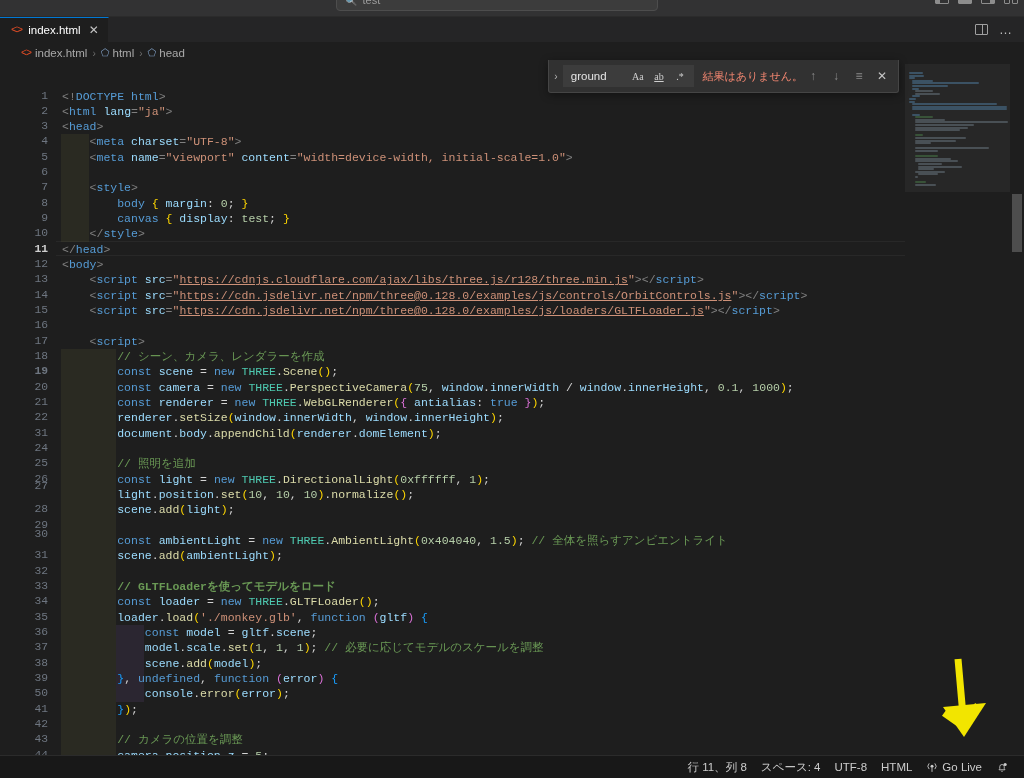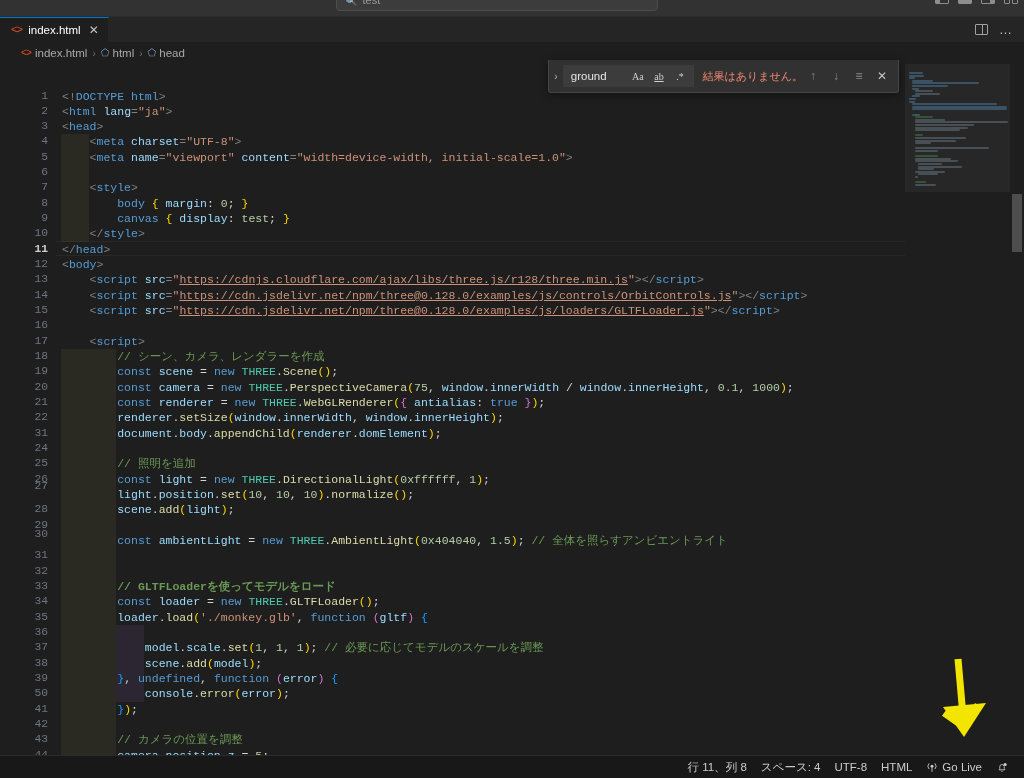--- a/index.html
+++ b/index.html
@@ -237,21 +237,21 @@
       <div class="gln" style="top: 147.14px;">9</div>
       <div class="gln" style="top: 162.47px;">10</div>
       <div class="gln active" style="top: 177.8px;">11</div>
       <div class="gln" style="top: 193.13px;">12</div>
       <div class="gln" style="top: 208.46px;">13</div>
       <div class="gln" style="top: 223.79px;">14</div>
       <div class="gln" style="top: 239.12px;">15</div>
       <div class="gln" style="top: 254.45px;">16</div>
       <div class="gln" style="top: 270px;">17</div>
       <div class="gln" style="top: 285.11px;">18</div>
-      <div class="gln" style="top: 300.44px;">19</div>
+      <div class="gln" style="top: 300.44px; font-weight: bold;">19</div>
       <div class="gln" style="top: 315.77px;">20</div>
       <div class="gln" style="top: 331.1px;">21</div>
       <div class="gln" style="top: 346.43px;">22</div>
       <div class="gln" style="top: 361.76px;">31</div>
       <div class="gln" style="top: 377.09px;">24</div>
       <div class="gln" style="top: 392.42px;">25</div>
       <div class="gln" style="top: 407.75px;">26</div>
       <div class="gln" style="top: 415px;">27</div>
       <div class="gln" style="top: 438.41px;">28</div>
       <div class="gln" style="top: 453.74px;">29</div>
@@ -294,24 +294,26 @@
       <div class="ln" style="top: 331.1px; left: 6px;"><span>        </span><span class="kw">const</span><span class="tx"> </span><span class="va">renderer</span><span class="tx"> = </span><span class="kw">new</span><span class="tx"> </span><span class="cl">THREE</span><span class="tx">.</span><span class="fn">WebGLRenderer</span><span class="pz">(</span><span class="pz2">{</span><span class="tx"> </span><span class="at">antialias</span><span class="tx">: </span><span class="kw">true</span><span class="tx"> </span><span class="pz2">}</span><span class="pz">)</span><span class="tx">;</span></div>
       <div class="ln" style="top: 346.43px; left: 6px;"><span>        </span><span class="va">renderer</span><span class="tx">.</span><span class="fn">setSize</span><span class="pz">(</span><span class="va">window</span><span class="tx">.</span><span class="va">innerWidth</span><span class="tx">, </span><span class="va">window</span><span class="tx">.</span><span class="va">innerHeight</span><span class="pz">)</span><span class="tx">;</span></div>
       <div class="ln" style="top: 361.76px; left: 6px;"><span>        </span><span class="va">document</span><span class="tx">.</span><span class="va">body</span><span class="tx">.</span><span class="fn">appendChild</span><span class="pz">(</span><span class="va">renderer</span><span class="tx">.</span><span class="va">domElement</span><span class="pz">)</span><span class="tx">;</span></div>
       <div class="ln" style="top: 377.09px; left: 6px;"></div>
       <div class="ln" style="top: 392.42px; left: 6px;"><span>        </span><span class="cm">// 照明を追加</span></div>
       <div class="ln" style="top: 407.75px; left: 6px;"><span>        </span><span class="kw">const</span><span class="tx"> </span><span class="va">light</span><span class="tx"> = </span><span class="kw">new</span><span class="tx"> </span><span class="cl">THREE</span><span class="tx">.</span><span class="fn">DirectionalLight</span><span class="pz">(</span><span class="nu">0xffffff</span><span class="tx">, </span><span class="nu">1</span><span class="pz">)</span><span class="tx">;</span></div>
       <div class="ln" style="top: 423.08px; left: 6px;"><span>        </span><span class="va">light</span><span class="tx">.</span><span class="va">position</span><span class="tx">.</span><span class="fn">set</span><span class="pz">(</span><span class="nu">10</span><span class="tx">, </span><span class="nu">10</span><span class="tx">, </span><span class="nu">10</span><span class="pz">)</span><span class="tx">.</span><span class="fn">normalize</span><span class="pz">(</span><span class="pz">)</span><span class="tx">;</span></div>
       <div class="ln" style="top: 438.41px; left: 6px;"><span>        </span><span class="va">scene</span><span class="tx">.</span><span class="fn">add</span><span class="pz">(</span><span class="va">light</span><span class="pz">)</span><span class="tx">;</span></div>
       <div class="ln" style="top: 453.74px; left: 6px;"></div>
       <div class="ln" style="top: 469.07px; left: 6px;"><span>        </span><span class="kw">const</span><span class="tx"> </span><span class="va">ambientLight</span><span class="tx"> = </span><span class="kw">new</span><span class="tx"> </span><span class="cl">THREE</span><span class="tx">.</span><span class="fn">AmbientLight</span><span class="pz">(</span><span class="nu">0x404040</span><span class="tx">, </span><span class="nu">1.5</span><span class="pz">)</span><span class="tx">; </span><span class="cm">// 全体を照らすアンビエントライト</span></div>
+      <div class="ln" style="top: 484.4px; left: 6px;"><span>        </span><span class="va">scene</span><span class="tx">.</span><span class="fn">add</span><span class="pz">(</span><span class="va">ambientLight</span><span class="pz">)</span><span class="tx">;</span></div>
       <div class="ln" style="top: 499.73px; left: 6px;"></div>
       <div class="ln" style="top: 515.06px; left: 6px; font-weight: bold;"><span>        </span><span class="cm">// GLTFLoaderを使ってモデルをロード</span></div>
       <div class="ln" style="top: 530.39px; left: 6px;"><span>        </span><span class="kw">const</span><span class="tx"> </span><span class="va">loader</span><span class="tx"> = </span><span class="kw">new</span><span class="tx"> </span><span class="cl">THREE</span><span class="tx">.</span><span class="fn">GLTFLoader</span><span class="pz">(</span><span class="pz">)</span><span class="tx">;</span></div>
       <div class="ln" style="top: 545.72px; left: 6px;"><span>        </span><span class="va">loader</span><span class="tx">.</span><span class="fn">load</span><span class="pz">(</span><span class="st">'./monkey.glb'</span><span class="tx">, </span><span class="kw">function</span><span class="tx"> </span><span class="pz2">(</span><span class="va">gltf</span><span class="pz2">)</span><span class="tx"> </span><span class="pz3">{</span></div>
+      <div class="ln" style="top: 561.05px; left: 6px;"><span>            </span><span class="kw">const</span><span class="tx"> </span><span class="va">model</span><span class="tx"> = </span><span class="va">gltf</span><span class="tx">.</span><span class="va">scene</span><span class="tx">;</span></div>
       <div class="ln" style="top: 576.38px; left: 6px;"><span>            </span><span class="va">model</span><span class="tx">.</span><span class="va">scale</span><span class="tx">.</span><span class="fn">set</span><span class="pz">(</span><span class="nu">1</span><span class="tx">, </span><span class="nu">1</span><span class="tx">, </span><span class="nu">1</span><span class="pz">)</span><span class="tx">; </span><span class="cm">// 必要に応じてモデルのスケールを調整</span></div>
       <div class="ln" style="top: 591.71px; left: 6px;"><span>            </span><span class="va">scene</span><span class="tx">.</span><span class="fn">add</span><span class="pz">(</span><span class="va">model</span><span class="pz">)</span><span class="tx">;</span></div>
       <div class="ln" style="top: 607.04px; left: 6px;"><span>        </span><span class="pz3">}</span><span class="tx">, </span><span class="kw">undefined</span><span class="tx">, </span><span class="kw">function</span><span class="tx"> </span><span class="pz2">(</span><span class="va">error</span><span class="pz2">)</span><span class="tx"> </span><span class="pz3">{</span></div>
       <div class="ln" style="top: 622.37px; left: 6px;"><span>            </span><span class="va">console</span><span class="tx">.</span><span class="fn">error</span><span class="pz">(</span><span class="va">error</span><span class="pz">)</span><span class="tx">;</span></div>
       <div class="ln" style="top: 637.7px; left: 6px;"><span>        </span><span class="pz3">}</span><span class="pz">)</span><span class="tx">;</span></div>
       <div class="ln" style="top: 653.03px; left: 6px;"></div>
       <div class="ln" style="top: 668.36px; left: 6px;"><span>        </span><span class="cm">// カメラの位置を調整</span></div>
       <div class="ln" style="top: 683.69px; left: 6px;"><span>        </span><span class="va">camera</span><span class="tx">.</span><span class="va">position</span><span class="tx">.</span><span class="va">z</span><span class="tx"> = </span><span class="nu">5</span><span class="tx">;</span></div>
     </div>
 

